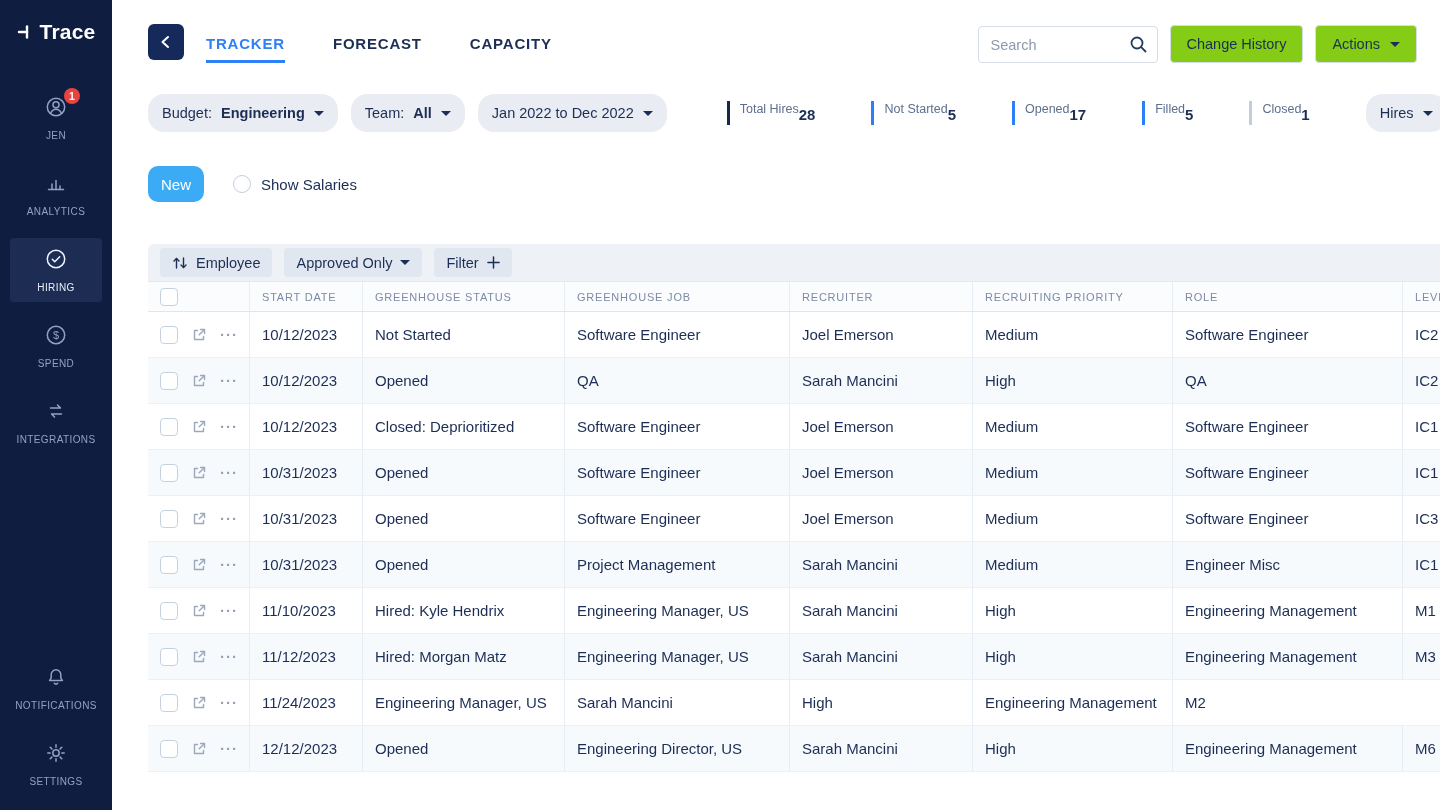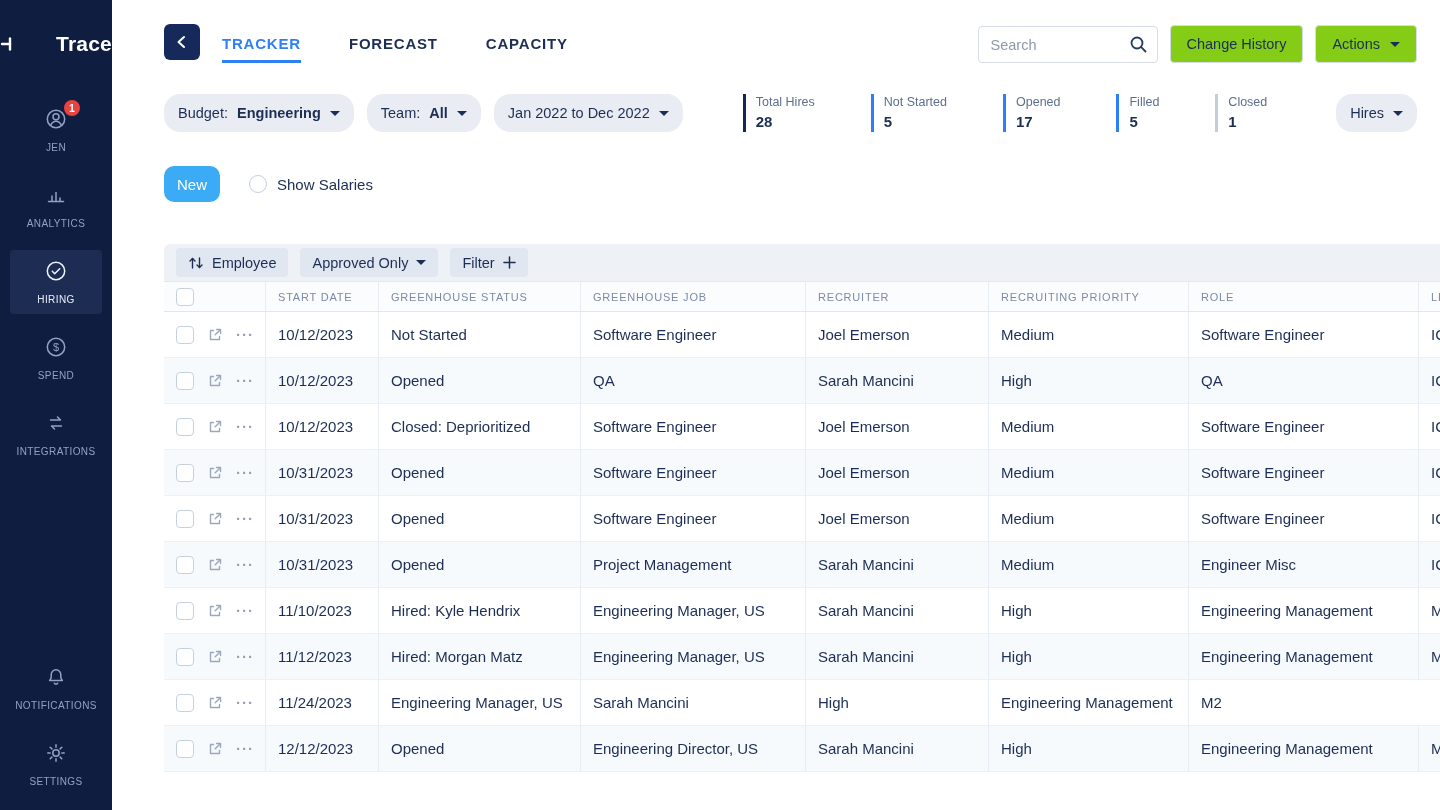--- a/index.html
+++ b/index.html
@@ -1,55 +1,55 @@
 <!DOCTYPE html>
 <html><head>
 <meta charset="utf-8">
 <style>
   *{margin:0;padding:0;box-sizing:border-box}
   html,body{width:1440px;height:810px;overflow:hidden}
   body{font-family:"Liberation Sans",sans-serif;background:#fff;color:#1c2e55;display:flex}
 
   
   .sidebar{width:112px;height:810px;background:#0f1d40;display:flex;flex-direction:column;flex-shrink:0}
-  .logo{display:flex;align-items:center;justify-content:space-between;gap:5px;margin-top:32px;color:#fff;font-size:21px;font-weight:700;letter-spacing:.2px}
+  .logo{display:flex;align-items:center;justify-content:center;gap:5px;margin-top:20px;color:#fff;font-size:21px;font-weight:700;letter-spacing:.2px}
   .nav{display:flex;flex-direction:column;margin-top:42px;row-gap:12px;flex:1}
   .nav-bottom{margin-top:auto;display:flex;flex-direction:column;row-gap:12px;margin-bottom:14px}
   .nav-item{display:flex;flex-direction:column;align-items:center;gap:7px;padding:9px 0;margin:0 10px;border-radius:4px;cursor:pointer}
   .nav-item .lbl{font-size:10px;letter-spacing:.4px;color:#93a1c6;white-space:nowrap}
   .nav-item svg{fill:none;stroke:#93a1c6;stroke-width:1.5;stroke-linecap:round;stroke-linejoin:round}
   .nav-item.active{background:#1d2c52}
   .nav-item.active .lbl{color:#e9eefb}
   .nav-item.active svg{stroke:#eef3ff}
   .icon-wrap{position:relative}
   .badge{position:absolute;top:-7px;right:-12px;background:#e8433f;color:#fff;min-width:16px;height:16px;border-radius:50%;font-size:10.5px;display:flex;align-items:center;justify-content:center;font-weight:700}
 
   
-  .main{flex:1;overflow:hidden;padding-left:52px}
+  .main{flex:1;overflow:hidden;padding-left:36px}
 
   .topbar{display:flex;align-items:stretch;margin-top:24px;padding-right:23px;height:39px}
   .back-btn{width:36px;height:36px;background:#16295b;border:none;border-radius:6px;display:flex;align-items:center;justify-content:center;cursor:pointer;flex-shrink:0}
   .tabs{display:flex;gap:48px;margin-left:22px}
   .tab{font-size:15px;font-weight:600;letter-spacing:.8px;color:#1c2e55;display:flex;align-items:center;border-bottom:3px solid transparent;padding-top:2px;cursor:pointer}
   .tab.active{color:#2f80f5;border-bottom-color:#2f80f5}
   .top-right{margin-left:auto;display:flex;align-items:flex-end;gap:12px}
   .search{position:relative}
   .search input{width:180px;height:37px;border:1px solid #d6dde8;border-radius:4px;padding:0 36px 0 12px;font-family:inherit;font-size:14.5px;color:#1c2e55;outline:none}
   .search input::placeholder{color:#8d99ad}
   .search .mag{position:absolute;right:10px;top:9px}
   .btn{height:38px;display:inline-flex;align-items:center;gap:10px;padding:0 16px;background:#84cc16;border:1px solid #d6dde8;border-radius:4px;font-size:14.5px;color:#1c2e55;cursor:pointer;font-family:inherit;white-space:nowrap}
   .caret{fill:#1c2e55;flex-shrink:0}
 
   
   .filter-row{display:flex;align-items:center;margin-top:31px;padding-right:23px}
   .chip{display:inline-flex;align-items:center;gap:9px;background:#e9edf3;border-radius:16px;height:38px;padding:0 14px;font-size:14.5px;color:#1c2e55;cursor:pointer;white-space:nowrap}
   .chip b{font-weight:700}
   .chip + .chip{margin-left:13px}
   .stats{display:flex;margin-left:60px}
-  .stat{border-left:3px solid #2d7ff9;padding:1px 0 2px 10px;margin-right:56px;display:flex;flex-direction:column;justify-content:center}
+  .stat{border-left:3px solid #2d7ff9;padding:1px 0 2px 10px;margin-right:56px;display:flex;flex-direction:row;justify-content:center}
   .stat .s-label{font-size:12.5px;color:#5d6e8e;white-space:nowrap}
   .stat .s-value{font-size:15px;font-weight:700;margin-top:4px;color:#1c2e55}
   .hires-chip{margin-left:auto}
 
   
   .new-row{display:flex;align-items:center;margin-top:34px}
   .btn-new{height:36px;padding:0 13px;background:#3babf5;color:#fff;border:none;border-radius:10px;font-size:15px;cursor:pointer;font-family:inherit}
   .salaries{display:flex;align-items:center;gap:10px;margin-left:29px;cursor:pointer}
   .radio{width:18px;height:18px;border:1.5px solid #c3cedd;border-radius:50%;background:#fff;flex-shrink:0;cursor:pointer}
   .salaries span{font-size:15px}

